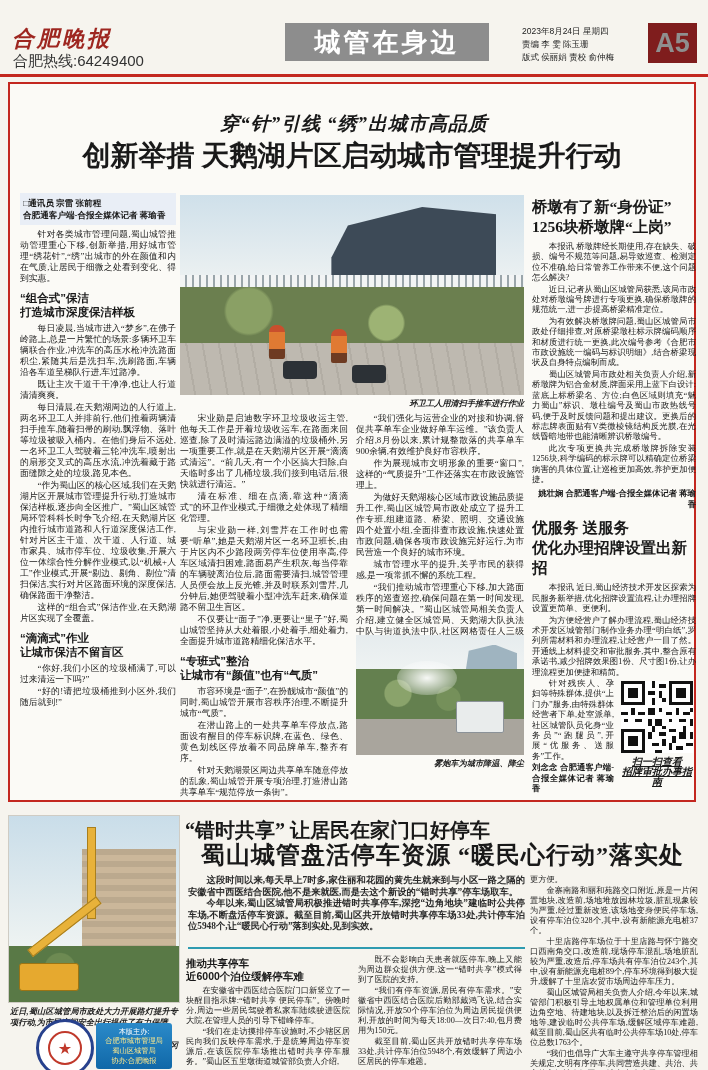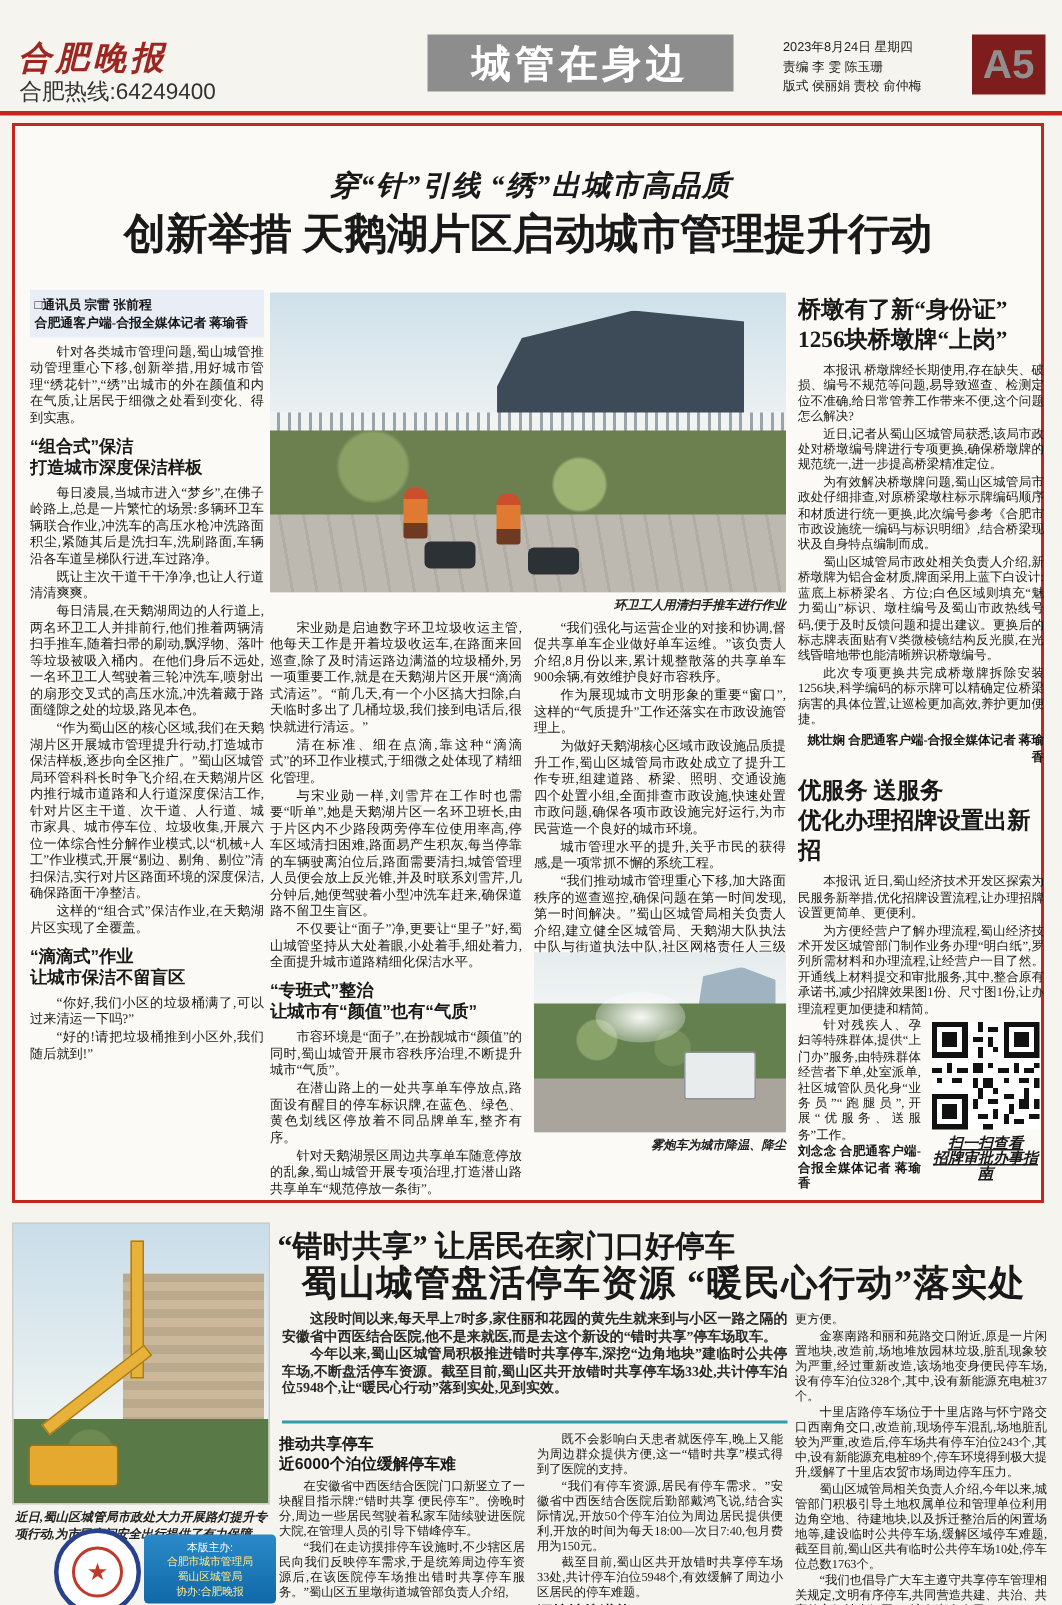--- a/index.html
+++ b/index.html
@@ -88,21 +88,21 @@
   .ph3 .boom2{position:absolute;left:46%;top:6%;width:7px;height:90px;background:#e8b23a;
     border:1px solid #a97f1e;}
   .ph3 .truckbody{position:absolute;left:6%;bottom:6%;width:58px;height:26px;background:#e6a92f;
     border:1px solid #9c7413;border-radius:3px;}
   .cap3{left:10px;top:988px;width:168px;text-align:justify;line-height:10.5px;}
   .credit3{left:10px;top:1021px;width:168px;text-align:right;}
   .emblem{left:36px;top:1000px;width:52px;height:52px;border-radius:50%;background:#fff;
     border:3px solid #27418d;display:flex;align-items:center;justify-content:center;}
   .emblem .inner{width:30px;height:30px;border-radius:50%;border:2px solid #c0392b;
     display:flex;align-items:center;justify-content:center;color:#c0392b;font-size:16px;}
-  .bluebox{left:96px;top:1004px;width:88px;height:46px;background:linear-gradient(#2b8ac9,#1068a8);
+  .bluebox{left:96px;top:1004px;width:76px;height:46px;background:linear-gradient(#2b8ac9,#1068a8);
     border-radius:3px;color:#ffe98c;font-size:7.2px;line-height:9.6px;text-align:center;
     font-family:"Liberation Sans",sans-serif;display:flex;flex-direction:column;justify-content:center;}
   .issue{left:96px;top:1052px;width:92px;text-align:center;font-size:11px;font-weight:bold;
     letter-spacing:2px;}
   .kicker2{left:185px;top:798px;width:515px;text-align:left;font-size:20px;font-weight:bold;}
   .headline2{left:185px;top:820px;width:515px;text-align:center;font-size:24px;font-weight:bold;
     letter-spacing:1px;}
   .intro{left:188px;top:856px;width:337px;}
   .intro p{margin:0;text-indent:2em;font-size:9.3px;line-height:11.6px;text-align:justify;font-weight:bold;color:#2a2a2a;}
   .teal-rule{left:188px;top:928px;width:337px;height:2px;background:#2e9bb0;}

